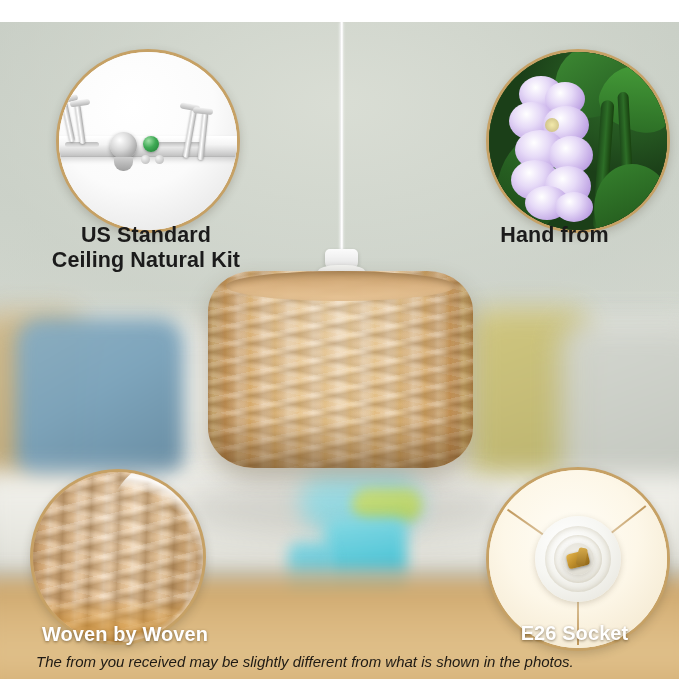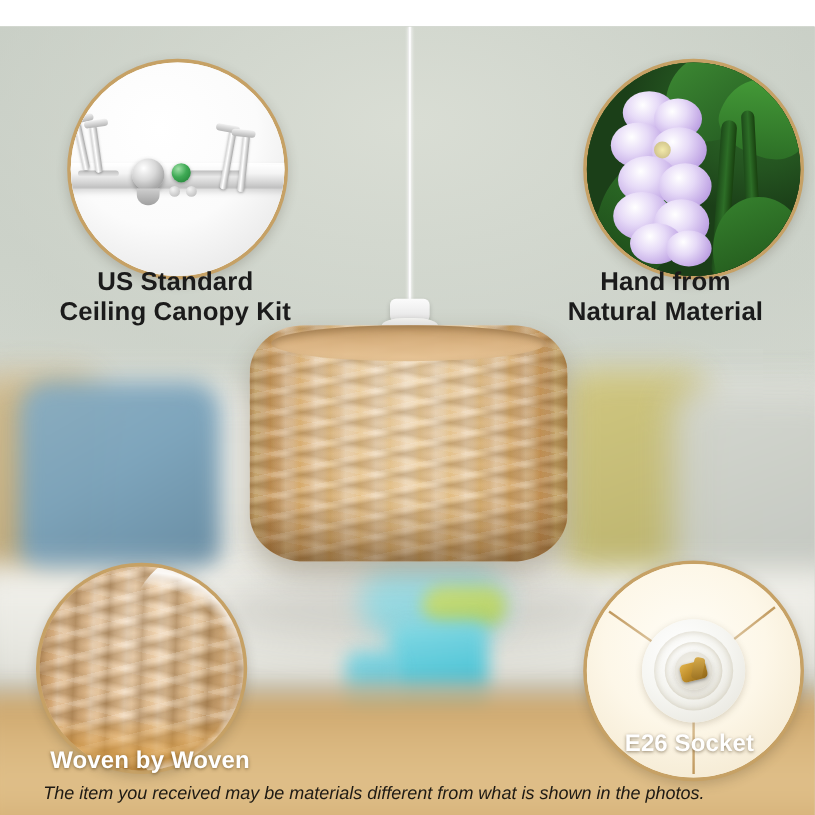--- a/index.html
+++ b/index.html
@@ -338,21 +338,21 @@
     position:absolute;color:#1b1b1b;font-weight:bold;line-height:1.18;
     letter-spacing:.1px;
   }
   .lbl-canopy{left:0;top:201px;width:292px;text-align:center;font-size:21.5px;}
   .lbl-natural{left:430px;top:201px;width:249px;text-align:center;font-size:21.5px;}
   .lbl-woven{
     left:20px;top:601px;width:210px;text-align:center;font-size:20px;color:#ffffff;
     text-shadow:0 1px 3px rgba(60,40,10,.55);
   }
   .lbl-socket{
-    left:470px;top:587px;width:209px;text-align:center;font-size:20px;color:#ffffff;
+    left:470px;top:600px;width:209px;text-align:center;font-size:20px;color:#ffffff;
     text-shadow:0 1px 3px rgba(60,40,10,.55);
   }
 
   .disclaimer{
     position:absolute;left:18px;top:628px;width:660px;
     font-style:italic;font-size:15px;line-height:1.55;color:#1e1a14;
   }
   .disc-line{display:block;white-space:nowrap;}
   .disc-line.l2{padding-left:18px;}
 </style>
@@ -444,29 +444,28 @@
     <div class="sk-ring r1"></div>
     <div class="sk-ring r2"></div>
     <div class="sk-ring r3"></div>
     <div class="sk-ring r4"></div>
     <div class="sk-contact"></div>
     <div class="sk-contact2"></div>
   </div>
 
   <div class="lbl lbl-canopy">
     <div>US Standard</div>
-    <div>Ceiling Canopy Kit</div>
+    <div>Ceiling Natural Kit</div>
   </div>
 
   <div class="lbl lbl-natural">
     <div>Hand from</div>
-    <div>Natural Material</div>
   </div>
 
   <div class="lbl lbl-woven">Woven by Woven</div>
 
   <div class="lbl lbl-socket">E26 Socket</div>
 
   <div class="disclaimer">
-    <span class="disc-line l2">The item you received may be materials different from what is shown in the photos.</span>
+    <span class="disc-line l2">The from you received may be slightly different from what is shown in the photos.</span>
   </div>
 
 </div>
 
 </body></html>

